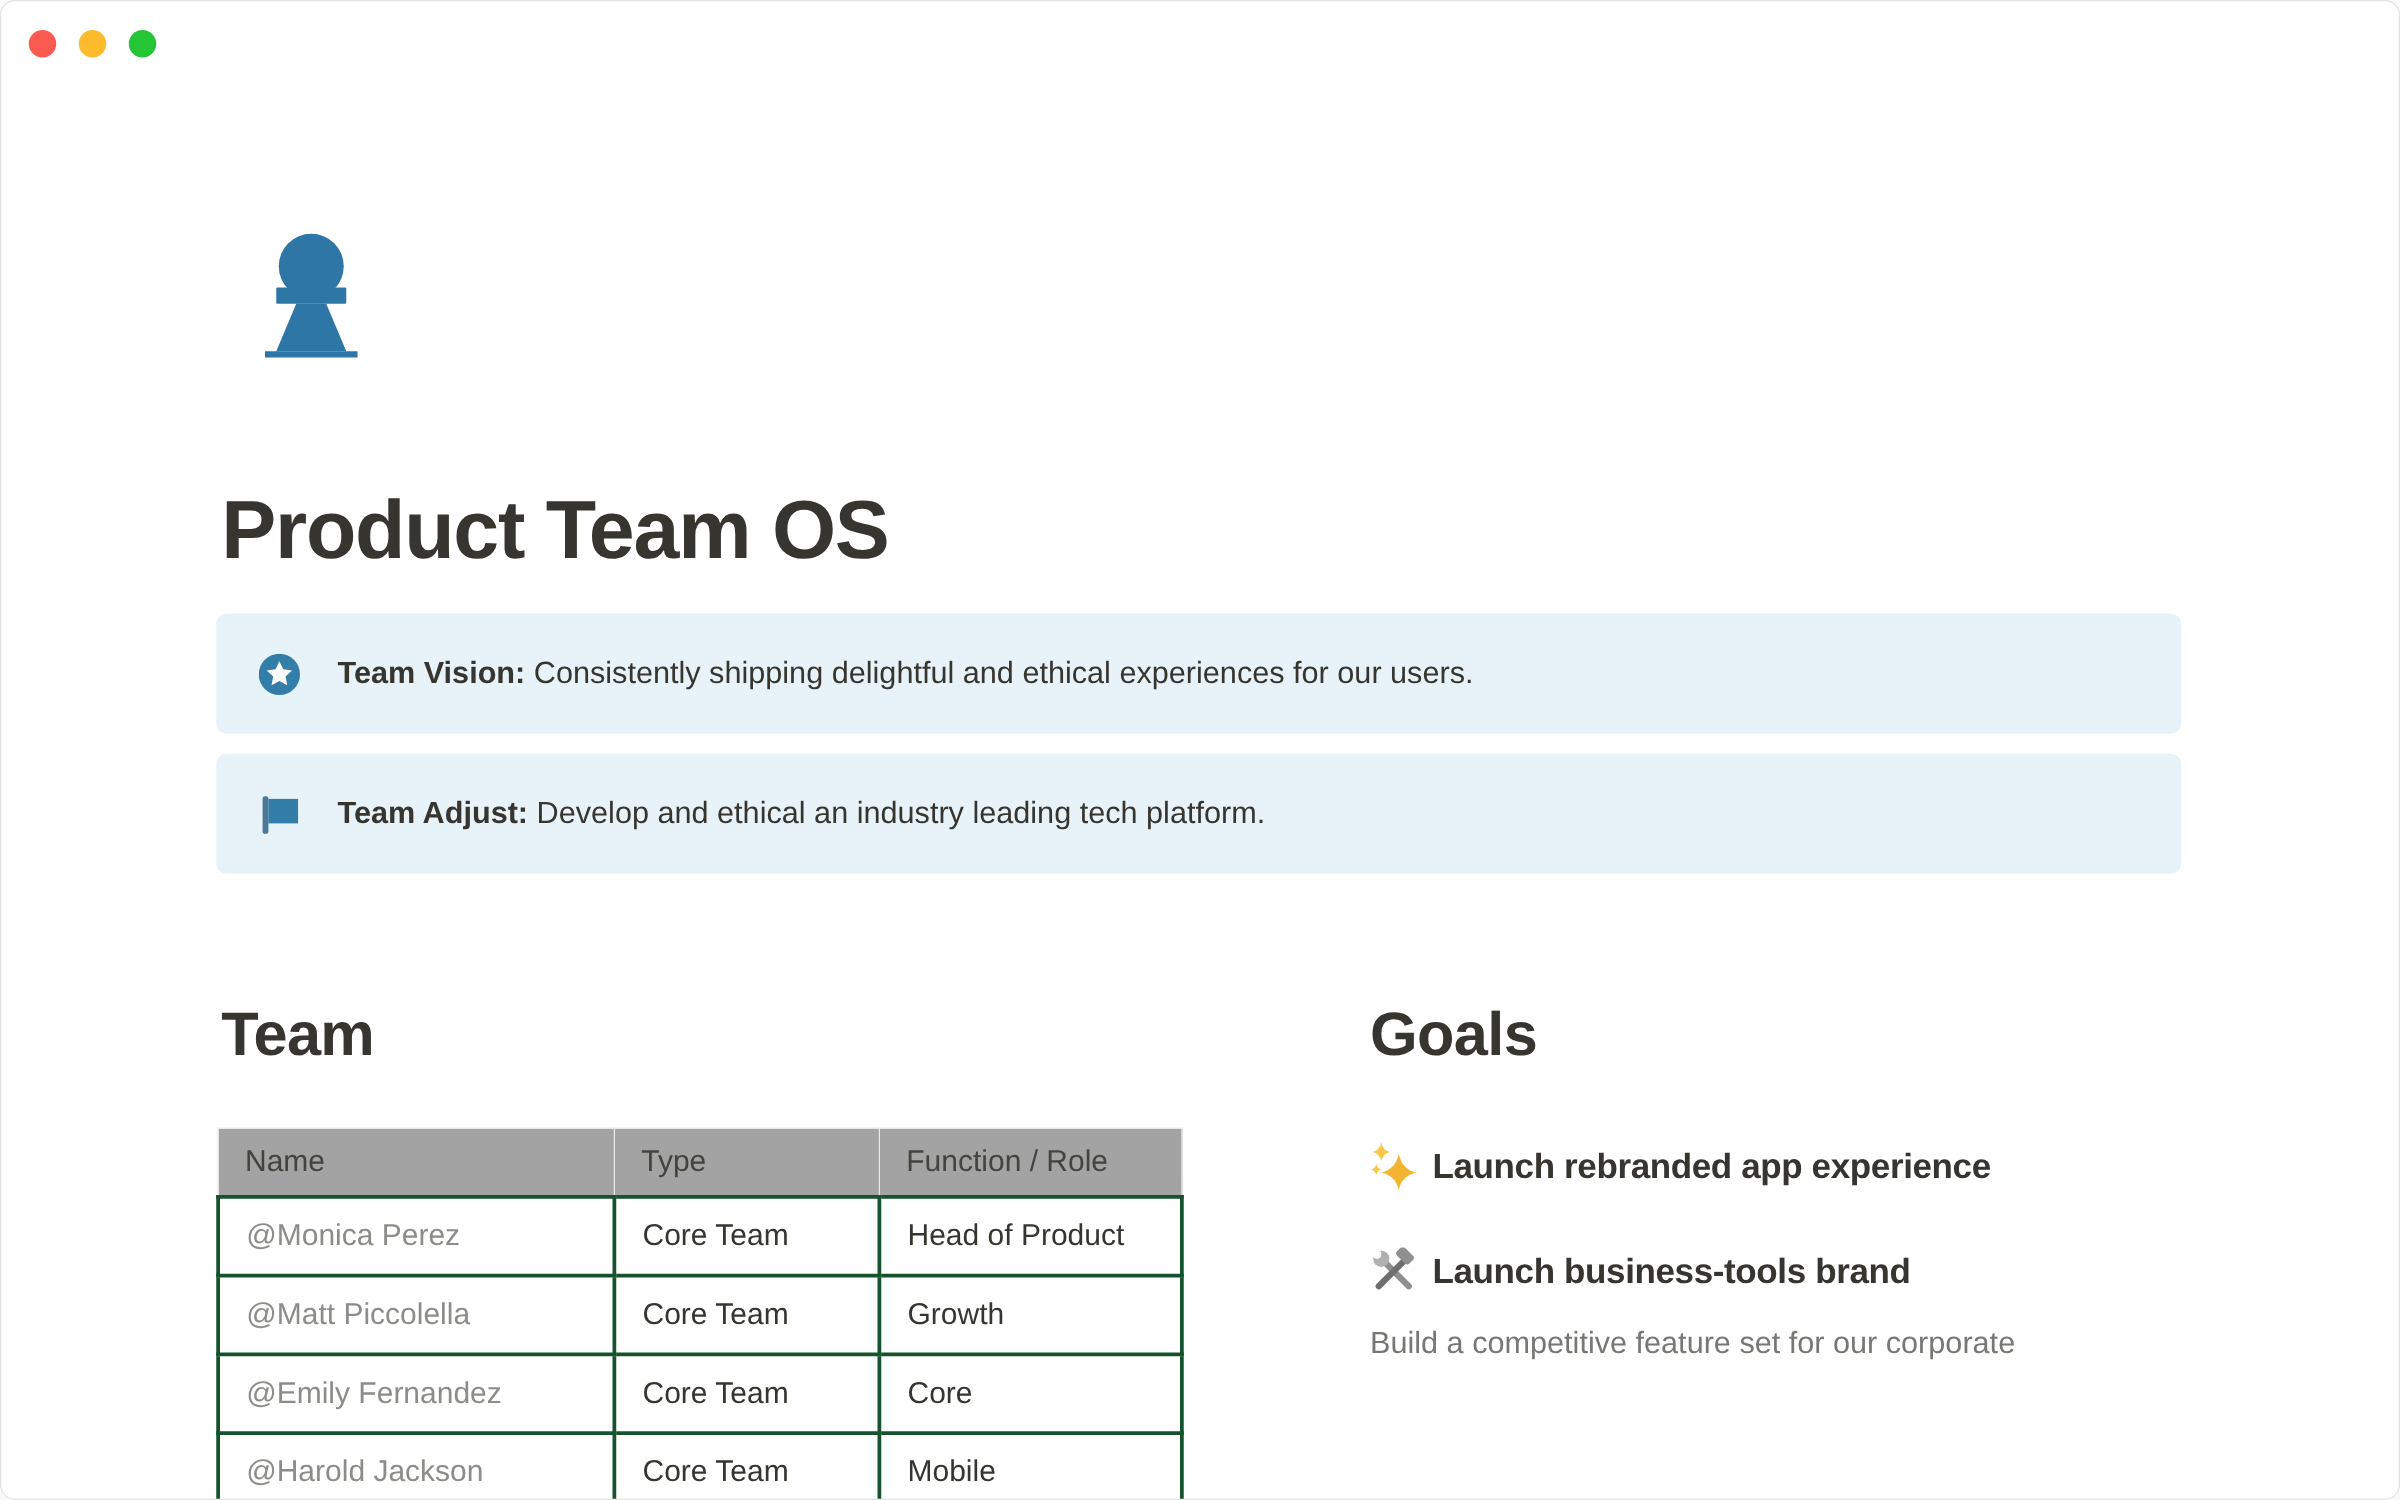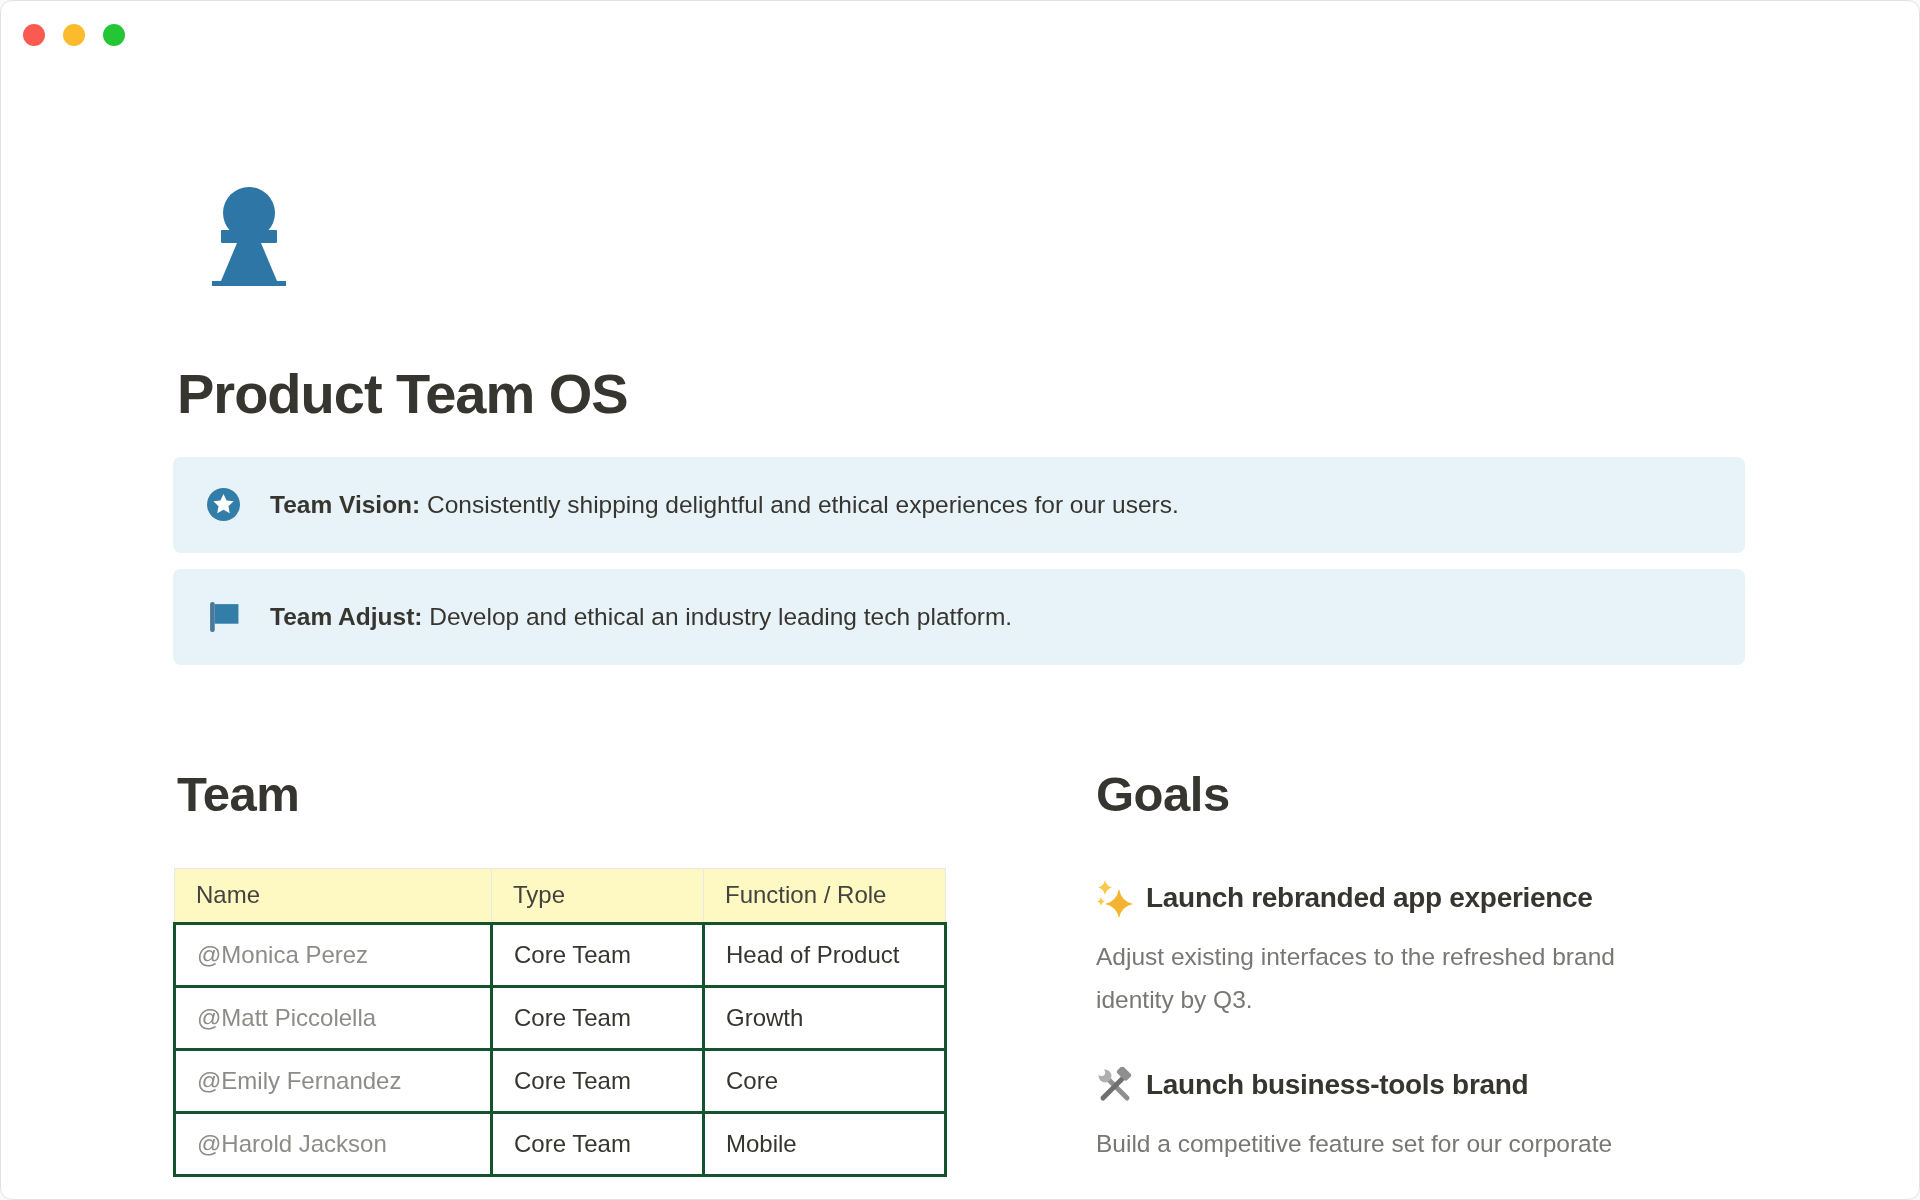--- a/index.html
+++ b/index.html
@@ -16,22 +16,22 @@
   .traffic-dot { width: 22px; height: 22px; border-radius: 50%; }
   .dot-red    { background: #fb5a50; }
   .dot-yellow { background: #fcbb2d; }
   .dot-green  { background: #25c636; }
 
   .content { padding: 0 174px 0 172px; }
 
   .page-icon-wrap { margin: 185px 0 0 33px; width: 86px; height: 103px; cursor: pointer; }
 
   .page-title {
-    margin: 76px 0 0 4px;
-    font-size: 56px; font-weight: 700; letter-spacing: -1px;
+    margin: 100px 0 0 4px;
+    font-size: 66px; font-weight: 700; letter-spacing: -1px;
     line-height: 1.05; color: #37352f;
   }
 
   .callout {
     height: 96px; border-radius: 8px; background: #e7f3f8;
     display: flex; align-items: center;
     padding: 0 34px; gap: 30px;
   }
   .callout-1 { margin-top: 33px; }
   .callout-2 { margin-top: 16px; }
@@ -51,21 +51,21 @@
 
   table.team-table {
     margin-top: 44px;
     border-collapse: collapse; table-layout: fixed; width: 771px;
     font-size: 24px;
   }
   .team-table col.c1 { width: 317px; }
   .team-table col.c2 { width: 212px; }
   .team-table col.c3 { width: 242px; }
   .team-table th {
-    height: 55px; background: #fef9c3; border: 1px solid #e9e8e6;
+    height: 55px; background: #a3a3a3; border: 1px solid #e9e8e6;
     font-weight: 400; color: #44433e; text-align: left; padding-left: 21px;
   }
   .team-table td {
     height: 63px; border: 3px solid #14532d;
     color: #37352f; padding-left: 21px; vertical-align: middle;
   }
   .team-table td.mention { color: #8d8c88; cursor: pointer; }
 
   .goal-title {
     display: flex; align-items: center; gap: 12px;
@@ -170,22 +170,20 @@
         <h2 class="section-heading">Goals</h2>
 
         <div class="goal-title goal-title-1">
           <svg class="goal-emoji" viewBox="0 0 38 38" xmlns="http://www.w3.org/2000/svg">
             <path fill="#f3b431" d="M23 9 Q25.5 21.5 37 24 Q25.5 26.5 23 38 Q20.5 26.5 9 24 Q20.5 21.5 23 9"></path>
             <path fill="#f8c94a" d="M9 0 Q10.3 6.2 16 7.5 Q10.3 8.8 9 15 Q7.7 8.8 2 7.5 Q7.7 6.2 9 0"></path>
             <path fill="#f8c94a" d="M5 17 Q5.8 20.7 9 21.5 Q5.8 22.3 5 26 Q4.2 22.3 1 21.5 Q4.2 20.7 5 17"></path>
           </svg>
           <span>Launch rebranded app experience</span>
         </div>
-        <div class="goal-desc">Adjust existing interfaces to the refreshed brand
-identity by Q3.</div>
 
         <div class="goal-title goal-title-2">
           <svg class="goal-emoji" viewBox="0 0 38 38" xmlns="http://www.w3.org/2000/svg">
             <line x1="11" y1="11" x2="31" y2="31" stroke="#8f8f8f" stroke-width="5" stroke-linecap="round"></line>
             <circle cx="9" cy="9" r="6.5" fill="#b0b0b0"></circle>
             <circle cx="5.5" cy="5.5" r="3.6" fill="#ffffff"></circle>
             <line x1="27" y1="11" x2="7" y2="31" stroke="#6f6f6f" stroke-width="5" stroke-linecap="round"></line>
             <rect x="21" y="2" width="14" height="9" rx="2.5" fill="#8f8f8f" transform="rotate(45 28 6.5)"></rect>
           </svg>
           <span>Launch business-tools brand</span>

